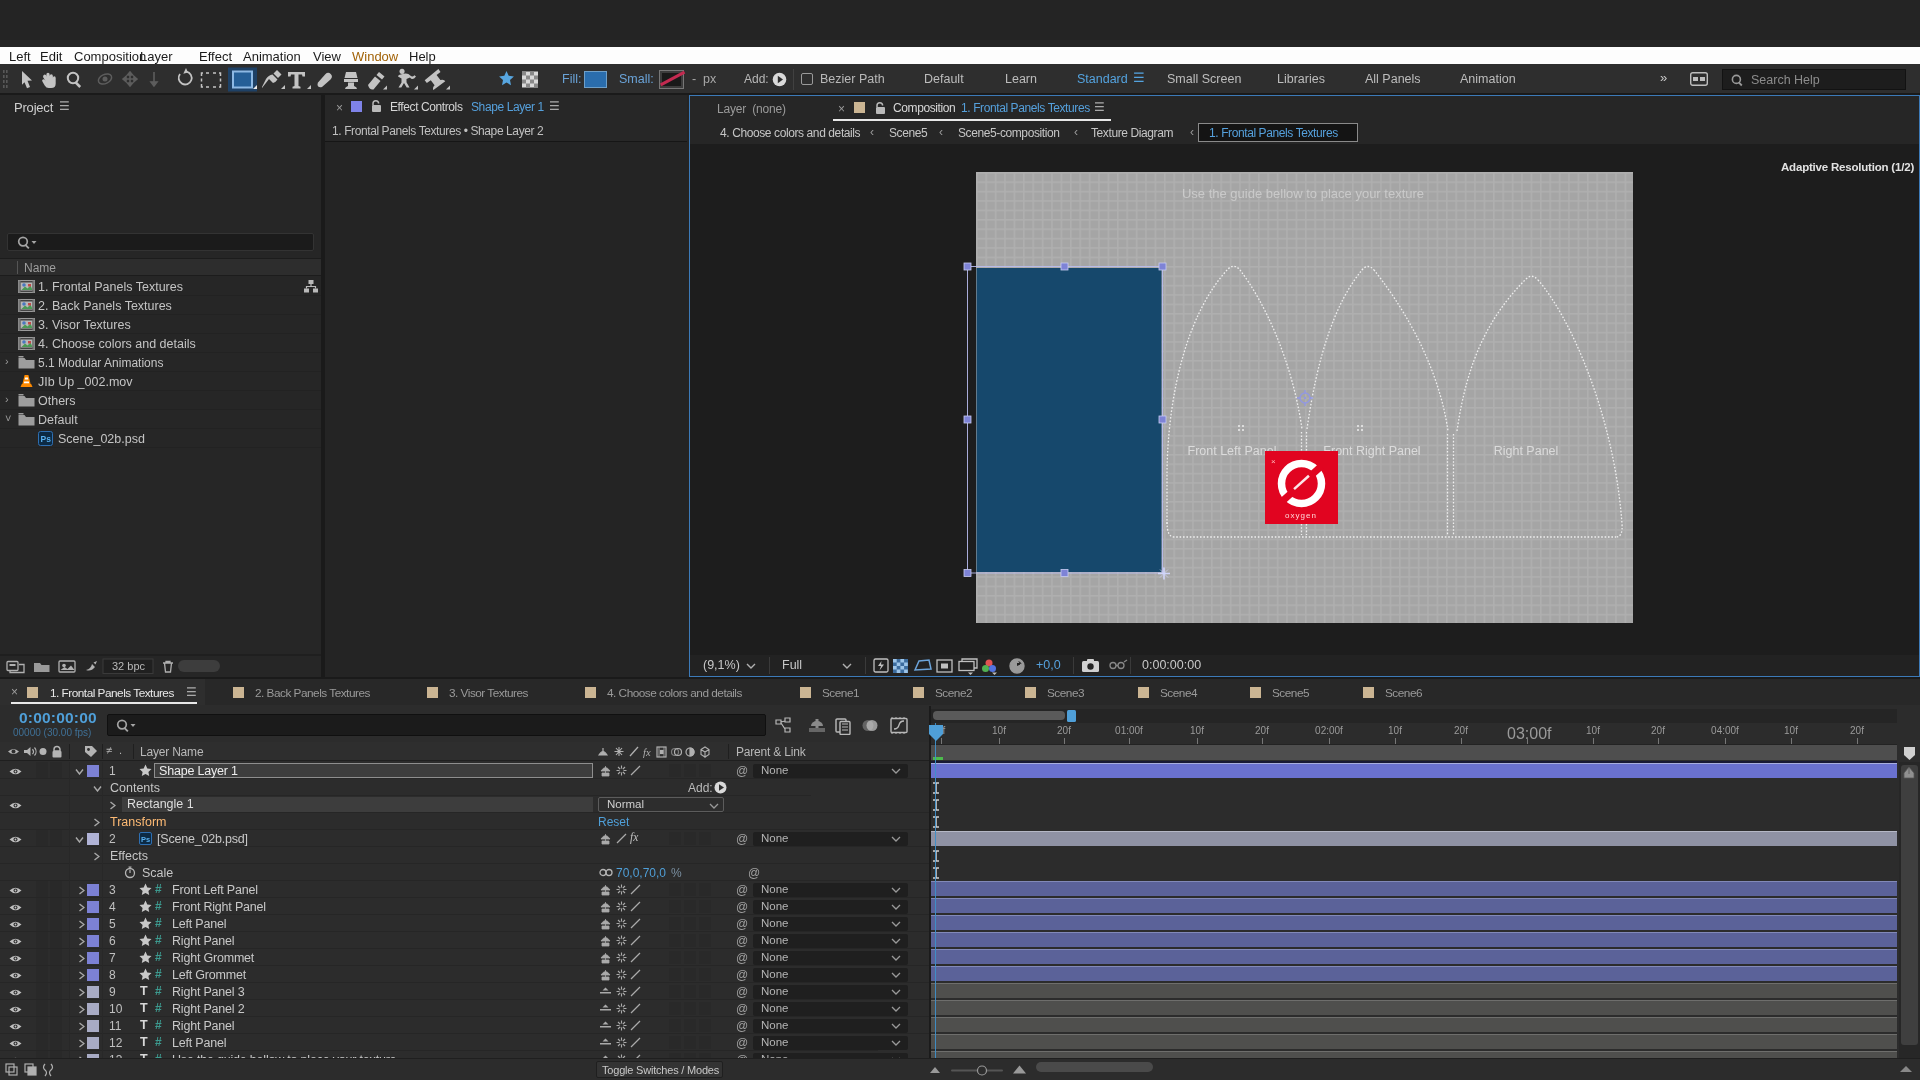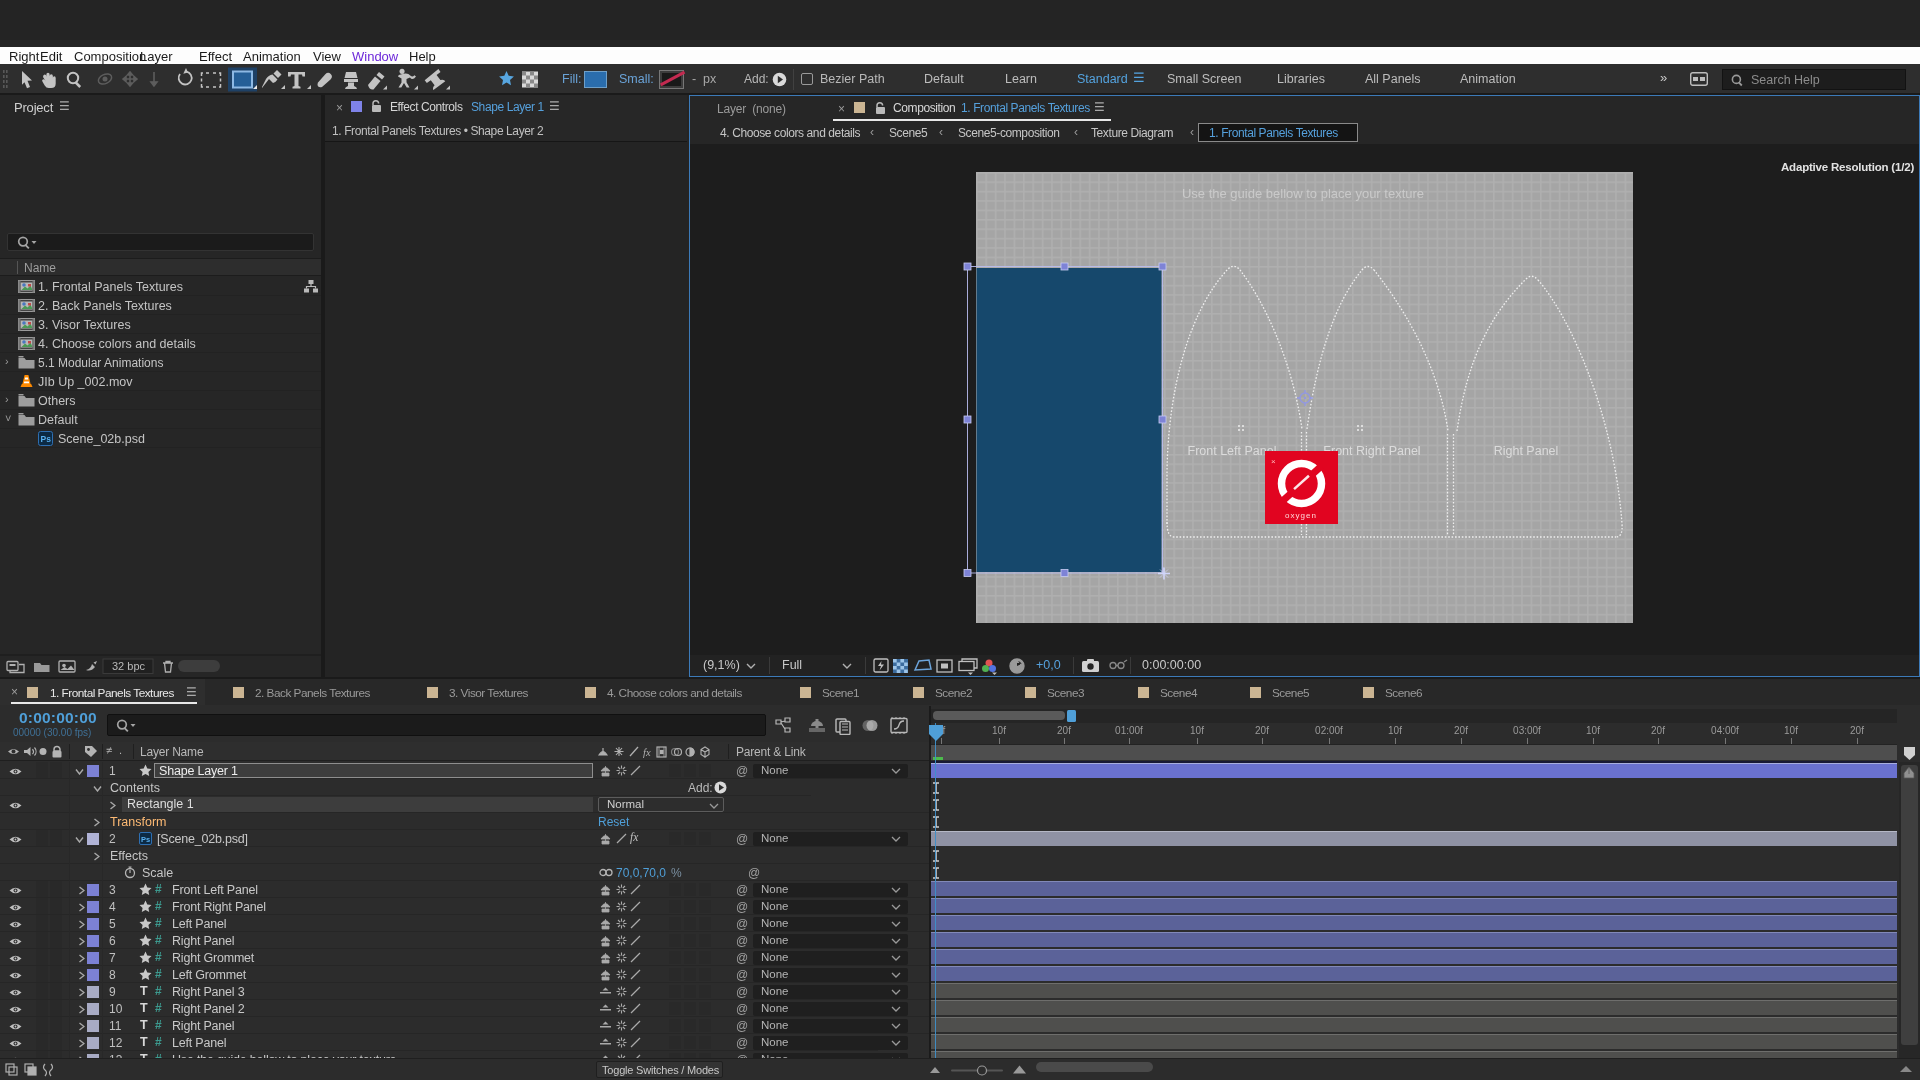--- a/index.html
+++ b/index.html
@@ -5,28 +5,28 @@
 html,body{width:1920px;height:1080px;overflow:hidden;background:#242424;font-family:"Liberation Sans",sans-serif}
 .abs{position:absolute}
 .tx{position:absolute;white-space:nowrap}
 svg{display:block}
 </style></head>
 <body>
 
 <div class="abs" style="left:0;top:0;width:1920px;height:47px;background:#242424"></div>
 
 <div class="abs" style="left:0;top:47px;width:1920px;height:17px;background:#fdfdfd">
-<span class="tx" style="left:9px;top:1.5px;font-size:13px;color:#1b1b1b">Right</span>
+<span class="tx" style="left:9px;top:1.5px;font-size:13px;color:#1b1b1b">Left</span>
 <span class="tx" style="left:40px;top:1.5px;font-size:13px;color:#1b1b1b">Edit</span>
 <span class="tx" style="left:74px;top:1.5px;font-size:13px;color:#1b1b1b">Composition</span>
 <span class="tx" style="left:140px;top:1.5px;font-size:13px;color:#1b1b1b">Layer</span>
 <span class="tx" style="left:199px;top:1.5px;font-size:13px;color:#1b1b1b">Effect</span>
 <span class="tx" style="left:243px;top:1.5px;font-size:13px;color:#1b1b1b">Animation</span>
 <span class="tx" style="left:313px;top:1.5px;font-size:13px;color:#1b1b1b">View</span>
-<span class="tx" style="left:352px;top:1.5px;font-size:13px;color:#6d28d9">Window</span>
+<span class="tx" style="left:352px;top:1.5px;font-size:13px;color:#a16207">Window</span>
 <span class="tx" style="left:409px;top:1.5px;font-size:13px;color:#1b1b1b">Help</span>
 </div>
 
 <div class="abs" style="left:0;top:64px;width:1920px;height:31px;background:#2e2e2e">
 <svg class="abs" style="left:0;top:0" width="470" height="31" viewBox="0 0 470 31">
 <g fill="#c3c3c3" stroke="none">
 <rect x="3" y="6" width="1.6" height="3" fill="#585858"></rect>
         <rect x="3" y="11" width="1.6" height="3" fill="#585858"></rect>
         <rect x="3" y="16" width="1.6" height="3" fill="#585858"></rect>
         <rect x="3" y="21" width="1.6" height="3" fill="#585858"></rect>
@@ -1165,21 +1165,21 @@
       <div class="tx" style="left:1177px;top:46px;width:40px;text-align:center;font-size:10px;color:#9a9a9a">10f</div>
       <div class="abs" style="left:1197px;top:59px;width:1px;height:6px;background:#777"></div>
       <div class="tx" style="left:1242px;top:46px;width:40px;text-align:center;font-size:10px;color:#9a9a9a">20f</div>
       <div class="abs" style="left:1262px;top:59px;width:1px;height:6px;background:#777"></div>
       <div class="tx" style="left:1309px;top:46px;width:40px;text-align:center;font-size:10px;color:#9a9a9a">02:00f</div>
       <div class="abs" style="left:1329px;top:59px;width:1px;height:6px;background:#777"></div>
       <div class="tx" style="left:1375px;top:46px;width:40px;text-align:center;font-size:10px;color:#9a9a9a">10f</div>
       <div class="abs" style="left:1395px;top:59px;width:1px;height:6px;background:#777"></div>
       <div class="tx" style="left:1441px;top:46px;width:40px;text-align:center;font-size:10px;color:#9a9a9a">20f</div>
       <div class="abs" style="left:1461px;top:59px;width:1px;height:6px;background:#777"></div>
-      <div class="tx" style="left:1507px;top:46px;width:40px;text-align:center;font-size:10px;color:#9a9a9a">03:00f</div>
+      <div class="tx" style="left:1507px;top:46px;width:40px;text-align:center;font-size:16px;color:#9a9a9a">03:00f</div>
       <div class="abs" style="left:1527px;top:59px;width:1px;height:6px;background:#777"></div>
       <div class="tx" style="left:1573px;top:46px;width:40px;text-align:center;font-size:10px;color:#9a9a9a">10f</div>
       <div class="abs" style="left:1593px;top:59px;width:1px;height:6px;background:#777"></div>
       <div class="tx" style="left:1638px;top:46px;width:40px;text-align:center;font-size:10px;color:#9a9a9a">20f</div>
       <div class="abs" style="left:1658px;top:59px;width:1px;height:6px;background:#777"></div>
       <div class="tx" style="left:1705px;top:46px;width:40px;text-align:center;font-size:10px;color:#9a9a9a">04:00f</div>
       <div class="abs" style="left:1725px;top:59px;width:1px;height:6px;background:#777"></div>
       <div class="tx" style="left:1771px;top:46px;width:40px;text-align:center;font-size:10px;color:#9a9a9a">10f</div>
       <div class="abs" style="left:1791px;top:59px;width:1px;height:6px;background:#777"></div>
       <div class="tx" style="left:1837px;top:46px;width:40px;text-align:center;font-size:10px;color:#9a9a9a">20f</div>

